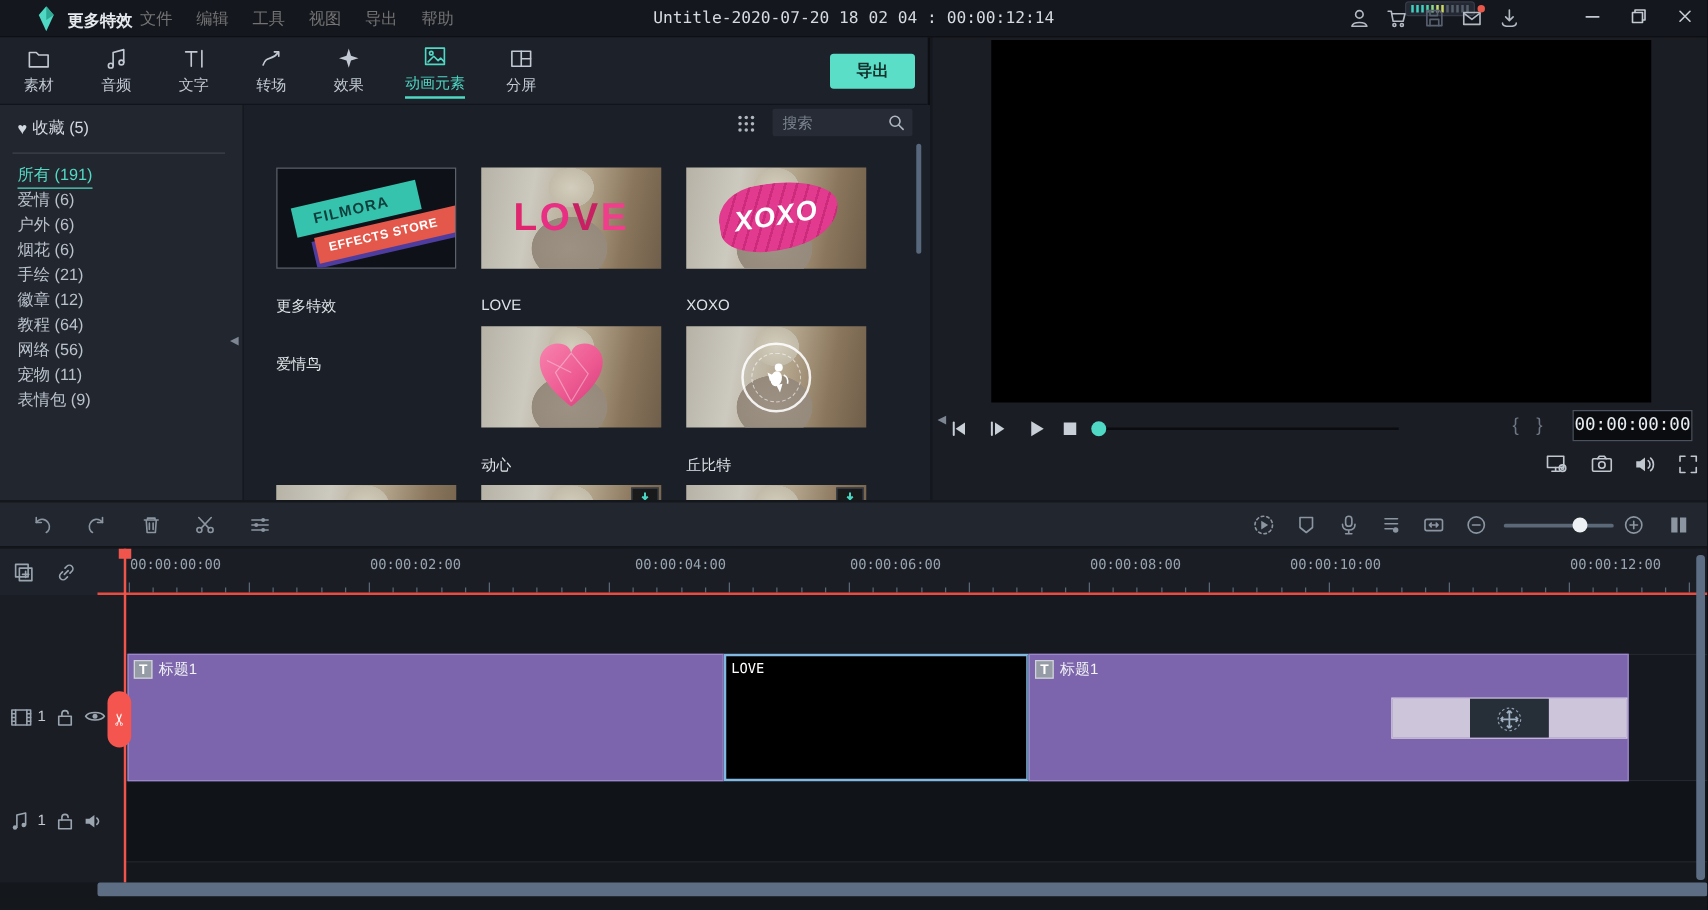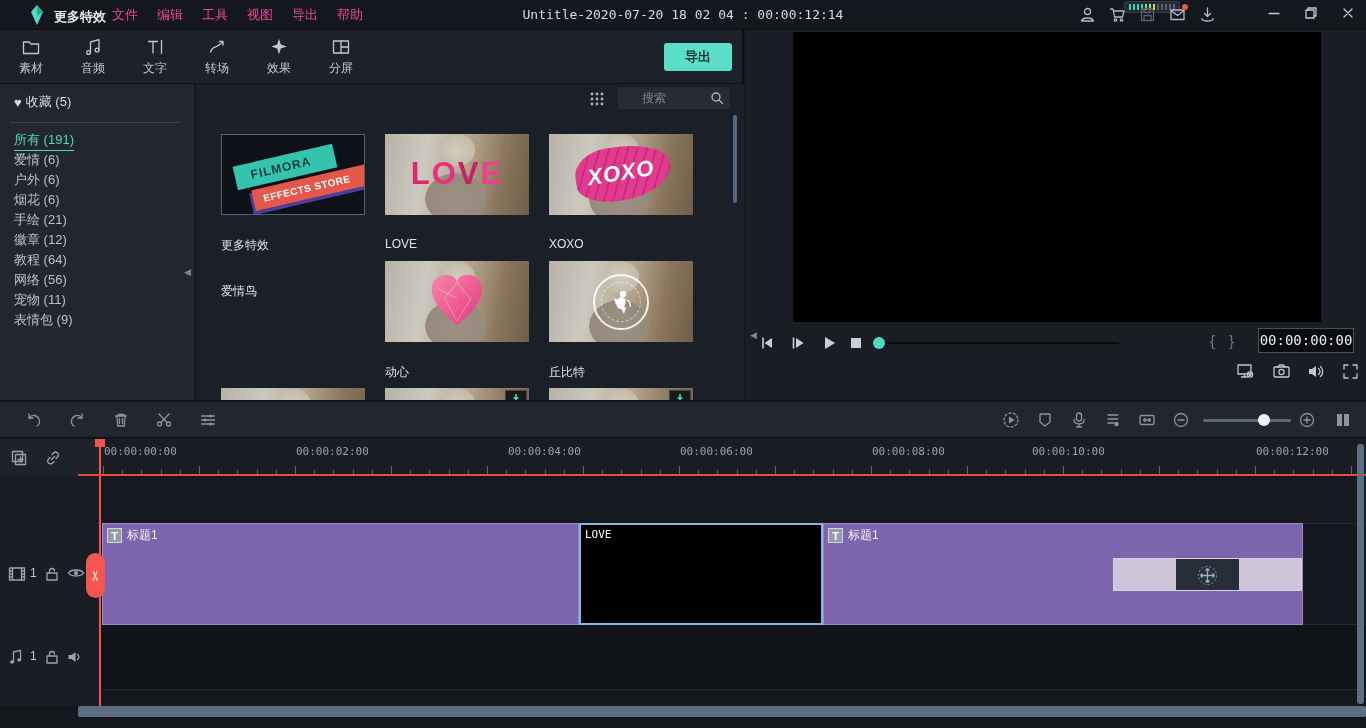--- a/index.html
+++ b/index.html
@@ -8,21 +8,21 @@
   .screen { position:relative; width:1366px; height:728px; background:#14171d; overflow:hidden; color:#cdd3da; }
   svg { display:block; }
   .ic svg { stroke:currentColor; fill:none; stroke-width:1.3; stroke-linecap:round; stroke-linejoin:round; }
   .ic svg .fl, .ic svg.fill path { fill:currentColor; stroke:none; }
 
   
   .topbar { position:absolute; left:0; top:0; width:1366px; height:30px; background:#14171d; border-bottom:1px solid #0c0e12; }
   .logo { position:absolute; left:28px; top:5px; width:18px; height:20px; }
   .appname { position:absolute; left:54px; top:8px; font-size:13px; font-weight:bold; color:#e6eaef; }
   .menus { position:absolute; left:112px; top:0; height:30px; display:flex; align-items:center; gap:19px; }
-  .menu-item { font-size:13px; color:#ec4899; cursor:default; }
+  .menu-item { font-size:13px; color:#737373; cursor:default; }
   .win-title { position:absolute; left:0; right:0; top:7px; text-align:center; font-family:"DejaVu Sans Mono", monospace; font-size:13px; color:#d6dbe2; pointer-events:none; }
   .meter { position:absolute; right:186px; top:1px; width:56px; height:12px; background:#232833; border:1px solid #343b47; border-radius:3px; display:flex; align-items:center; gap:2px; padding:0 4px; }
   .meter i { width:2px; height:6px; display:block; }
   .top-icons { position:absolute; right:150px; top:6px; display:flex; gap:13px; align-items:center; color:#b3bac4; }
   .top-icons .ic { width:17px; height:17px; position:relative; }
   .ic.dim { color:#596070; }
   .maildot { position:absolute; right:-2px; top:-2px; width:6px; height:6px; border-radius:50%; background:#e8584b; }
   .win-ctl { position:absolute; right:10px; top:5px; display:flex; gap:21px; align-items:center; color:#c3cad2; }
   .win-ctl .ic { width:16px; height:16px; }
 
@@ -44,21 +44,21 @@
   .side-divider { position:absolute; left:10px; top:38px; width:170px; border-bottom:1px solid #3c434e; }
   .side-list { position:absolute; left:0; top:46px; width:100%; }
   .side-item { height:20px; line-height:20px; padding-left:14px; font-size:13px; color:#b9c1ca; cursor:default; }
   .side-item span { display:inline-block; }
   .side-item.active span { color:#52d9c3; border-bottom:1px solid #52d9c3; }
   .side-collapse { position:absolute; right:3px; top:183px; font-size:9px; color:#7d8692; }
 
   .content { position:absolute; left:195px; top:54px; width:549px; height:316px; background:#1b1f27; overflow:hidden; }
   .grid-view-btn { position:absolute; left:394px; top:7px; width:16px; height:16px; color:#aeb6c0; }
   .search-box { position:absolute; left:423px; top:3px; width:112px; height:22px; background:#262b35; border-radius:2px; display:flex; align-items:center; }
-  .search-box input { flex:1; background:transparent; border:none; outline:none; color:#fca5a5; font-size:12px; padding-left:24px; width:80px; font-family:"Liberation Sans",sans-serif; }
+  .search-box input { flex:1; background:transparent; border:none; outline:none; color:#fca5a5; font-size:12px; padding-left:8px; width:80px; font-family:"Liberation Sans",sans-serif; }
   .search-box input::placeholder { color:#7b848f; }
   .search-mag { width:14px; height:14px; color:#aeb6c0; margin-right:6px; }
   .vscroll { position:absolute; left:538px; top:31px; width:4px; height:88px; background:#57677d; border-radius:2px; }
 
   .card { position:absolute; width:144px; }
   .thumb { position:relative; width:144px; height:81px; overflow:hidden; background:#0e1118; }
   .photo { background:
     radial-gradient(ellipse 30px 26px at 50% 20%, #d3cdbd 0%, #c2bba9 60%, rgba(0,0,0,0) 61%),
     radial-gradient(ellipse 50px 42px at 49% 80%, #9d9184 0%, #958a7c 60%, rgba(0,0,0,0) 61%),
     linear-gradient(100deg, #b6b2a6 0%, #ccc9bf 28%, #b3a58c 55%, #8a765c 78%, #6f5e4a 100%); }
@@ -267,20 +267,30 @@
             </span>
        <span class="tab-label">转场</span>
      </div>
           <div class="tab">
        <span class="tab-icon ic">
               <svg viewBox="0 0 20 20" class="fill">
                 <path d="M10 1.8l1.8 5.8 6 1.9-6 1.9L10 17.2 8.2 11.4l-6-1.9 6-1.9z"></path>
               </svg>
             </span>
        <span class="tab-label">效果</span>
+     </div>
+          <div class="tab active wide">
+       <span class="tab-icon ic">
+              <svg viewBox="0 0 20 20">
+                <rect x="2.5" y="3.5" width="15" height="13"></rect>
+                <circle cx="7" cy="7.5" r="1.4"></circle>
+                <path d="M4.5 14.5l4.5-4.5 3.5 3.5 2-2 3 3"></path>
+              </svg>
+            </span>
+       <span class="tab-label">动画元素</span>
      </div>
           <div class="tab">
        <span class="tab-icon ic">
               <svg viewBox="0 0 20 20">
                 <rect x="2.5" y="4" width="15" height="12"></rect>
                 <path d="M10 4v12M10 10h7.5"></path>
               </svg>
             </span>
        <span class="tab-label">分屏</span>
      </div>

